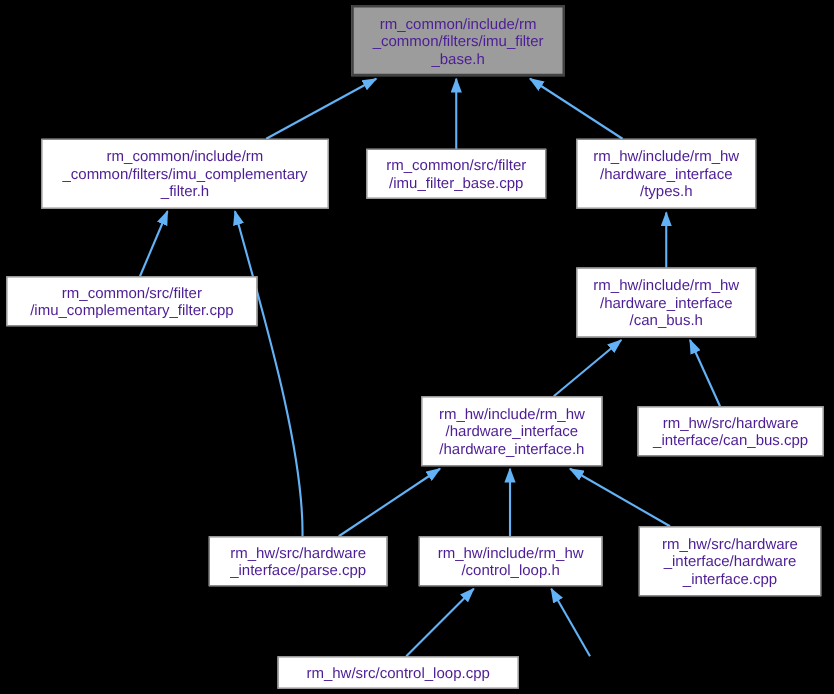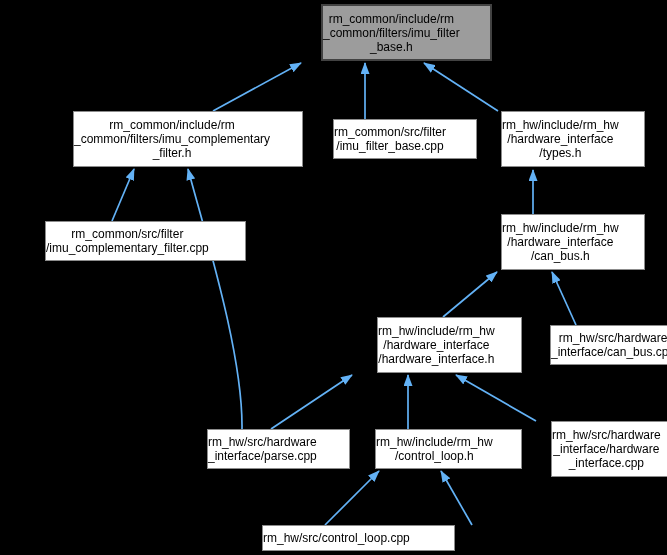--- a/index.html
+++ b/index.html
@@ -15,30 +15,29 @@
     position: absolute;
     left: 0; top: 0;
     width: 667px; height: 555px;
     pointer-events: none;
   }
   .node {
     position: absolute;
     box-sizing: border-box;
     display: flex;
     align-items: center;
-    justify-content: flex-start;
+    justify-content: center;
     text-align: center;
     white-space: pre-line;
     background: #ffffff;
     border: 1px solid #8c8c8c;
-    color: #000000;
+    color: #4c1d95;
     font-size: 12px;
     line-height: 14px;
     cursor: pointer;
-    margin-left: 40px;
   }
   .node.highlight {
     background: #9c9c9c;
     border: 2px solid #424242;
   }
 </style>
 </head>
 <body>
 
 <div id="stage">

